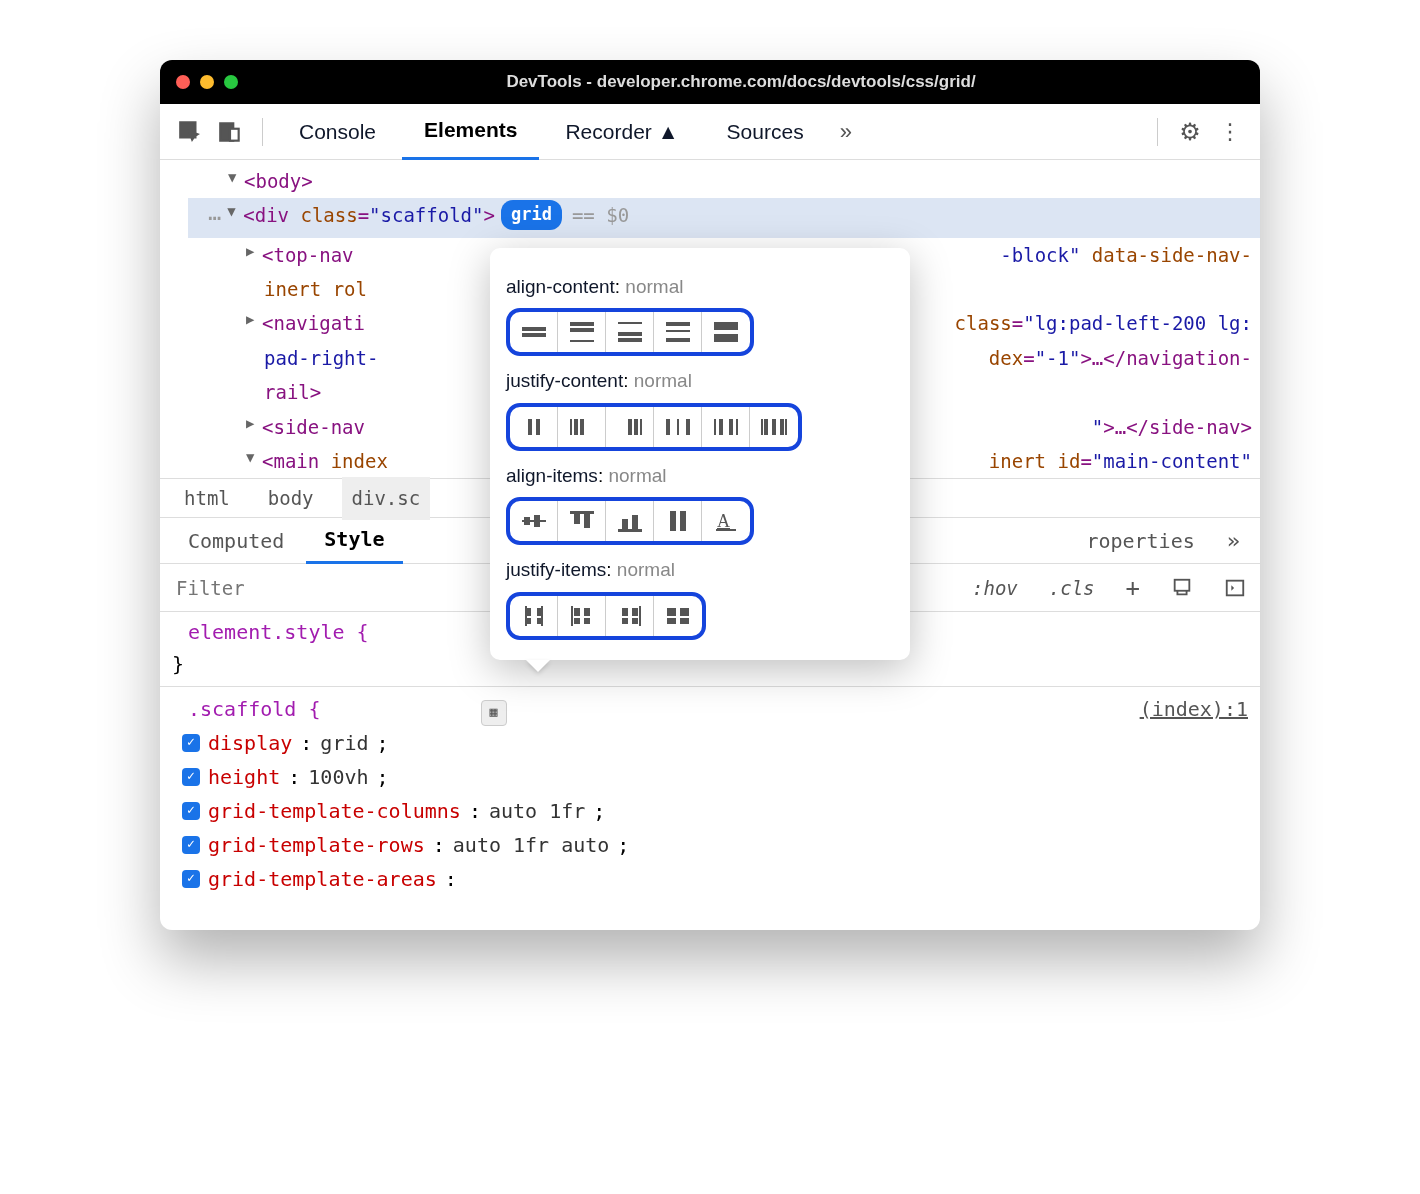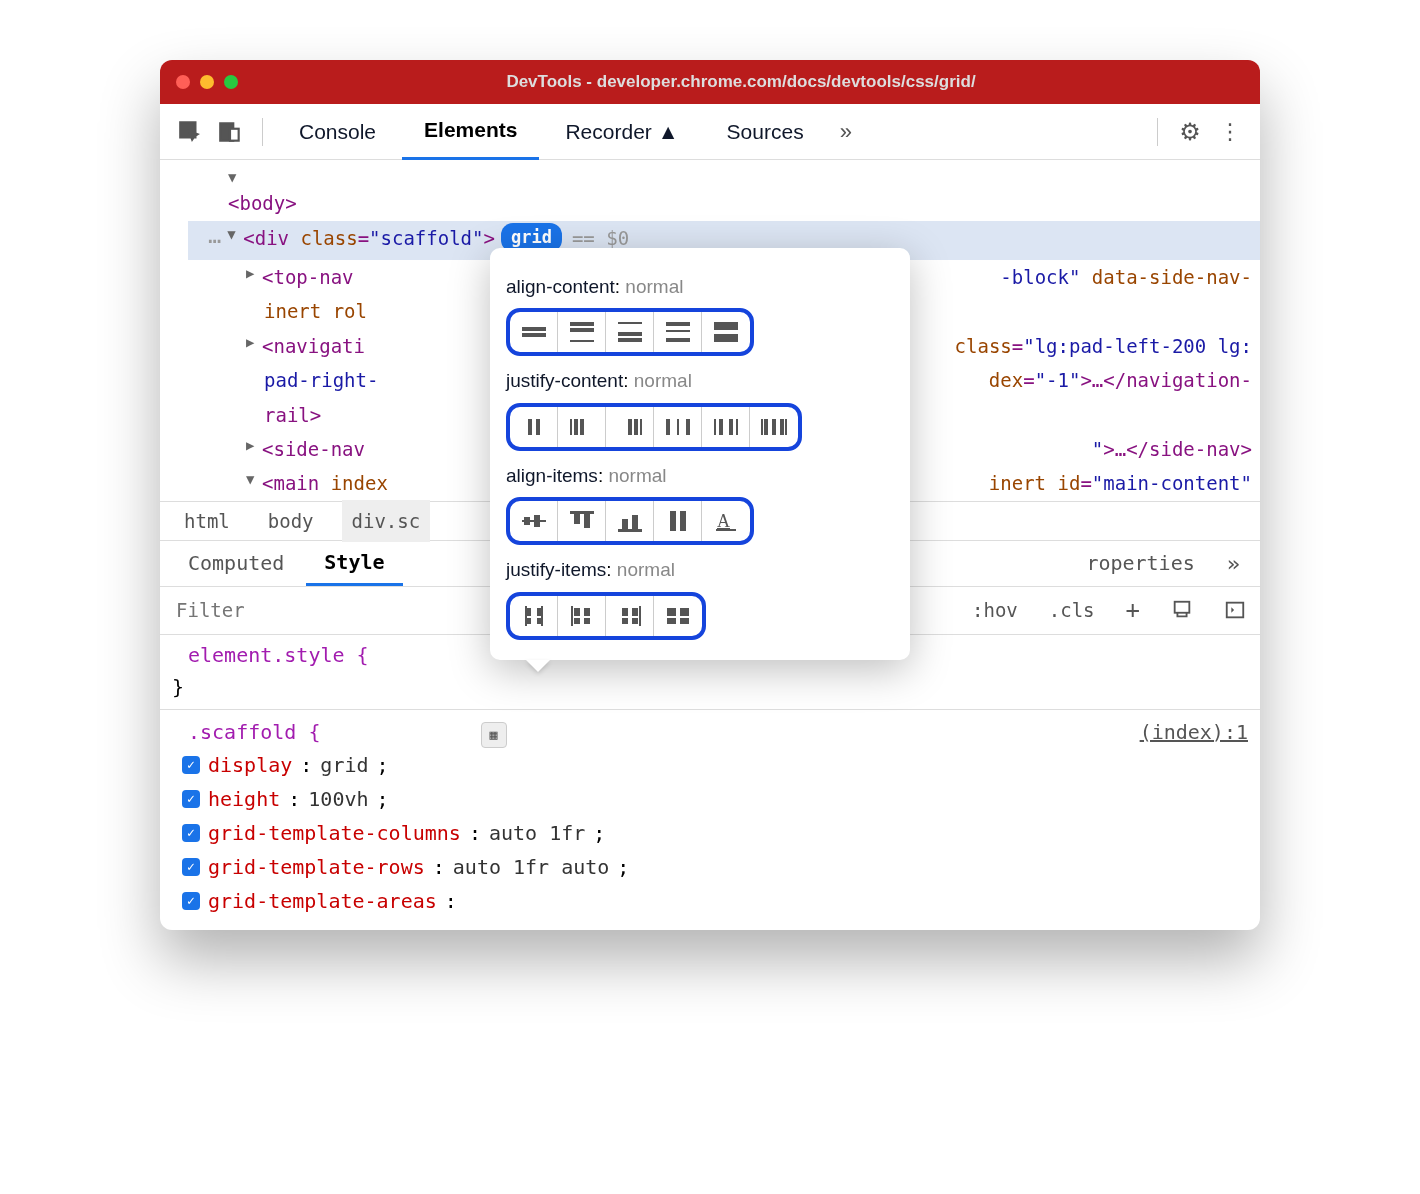--- a/index.html
+++ b/index.html
@@ -1,18 +1,18 @@
 <!DOCTYPE html>
 <html><head>
 <meta charset="utf-8">
 <style>
 * { box-sizing: border-box; margin: 0; padding: 0; }
 body { font-family: -apple-system, "Helvetica Neue", Arial, sans-serif; background: #fff; width: 1420px; height: 1194px; overflow: hidden; }
 .window { width: 1100px; height: 870px; margin: 60px auto; border-radius: 12px; box-shadow: 0 30px 60px rgba(0,0,0,0.3); overflow: hidden; background:#fff; display:flex; flex-direction:column; position:relative;}
-.titlebar { height: 44px; background: #b91c1c; display:flex; align-items:center; padding:0 16px; }
+.titlebar { height: 44px; background: #000000; display:flex; align-items:center; padding:0 16px; }
 .traffic { display:flex; gap:10px; }
 .dot { width:14px; height:14px; border-radius:50%; }
 .dot.red{background:#ff5f57;} .dot.yellow{background:#febc2e;} .dot.green{background:#28c840;}
 .title { flex:1; text-align:center; color:#ddd; font-size:17px; font-weight:600;}
 
 .toolbar { height:56px; border-bottom:1px solid #ddd; display:flex; align-items:center; padding:0 12px; gap:4px;}
 .toolbtn { width:36px; height:36px; display:flex; align-items:center; justify-content:center; color:#555; }
 .toolbtn svg{width:26px;height:26px;}
 .vsep{width:1px;height:28px;background:#ccc;margin:0 10px;}
 .tab { padding:0 22px; height:56px; display:flex; align-items:center; font-size:21px; color:#0f172a; gap:6px; }
@@ -35,21 +35,21 @@
 .breadcrumb{ height:40px; border-top:1px solid #ddd; border-bottom:1px solid #ddd; display:flex; align-items:center; font-size:19px; padding:0 14px; gap:18px; color:#555;}
 .crumb{padding:6px 10px;}
 .crumb.sel{ background:#eee;}
 
 .styles-tabs{ height:46px; border-bottom:1px solid #ddd; display:flex; align-items:center; padding:0 10px; gap:4px; font-size:20px;}
 .stab{ padding:0 18px; height:46px; display:flex; align-items:center; color:#555;}
 .stab.active{ color:#000; font-weight:600; border-bottom:3px solid #1a73e8;}
 
 .filter-row{ height:48px; border-bottom:1px solid #ddd; display:flex; align-items:center;}
 .filter-input{ flex:1; border:none; height:100%; padding:0 16px; font-size:19px; font-family:inherit; color:#777; outline:none;}
-.filter-tools{ display:flex; align-items:center; gap:31px; padding:0 14px; color:#555; font-size:19px;}
+.filter-tools{ display:flex; align-items:center; gap:31px; padding:0 14px; color:#555; font-size:19px;font-style:italic;}
 .ftool{display:flex;align-items:center; font-family:Menlo,monospace;}
 
 .styles-body{ flex:1; overflow:auto; font-family:Menlo,Monaco,monospace; font-size:20px; padding:4px 12px 10px;}
 .rule{ margin-bottom:2px;}
 .selector{ color:#a21caf;margin-left:16px;}
 .source{ float:right; color:#555; text-decoration:underline;}
 .decl{ display:flex; align-items:center; gap:8px; padding:1px 0 1px 10px;text-align:right;}
 .chk{ width:18px; height:18px; background:#1a73e8; border-radius:4px; display:inline-flex; align-items:center; justify-content:center;}
 .chk::after{content:"✓"; color:#fff; font-size:13px; font-weight:bold;}
 .prop{ color:#c80000;}
@@ -107,21 +107,21 @@
     <div class="toolbtn">
       <span style="font-size:24px;">⚙</span>
     </div>
     <div class="toolbtn">
       <span style="font-size:22px;">⋮</span>
     </div>
   </div>
 
   <div class="elements-panel">
     <div class="dom-tree">
-      <div class="row" style="padding-left:40px;flex-direction:column;">
+      <div class="row" style="padding-left:40px;">
         <span class="tri open"></span>
         <span class="tag">&lt;body&gt;</span>
       </div>
       <div class="row selected" style="padding-left:40px;">
         <span class="more">⋯</span>
         <span class="tri open"></span>
         <span class="tag">&lt;div </span><span class="attr-n">class</span><span class="punct">=</span><span class="attr-v">"scaffold"</span><span class="tag">&gt;</span>
         <span class="badge">grid</span>
         <span class="eq0">== $0</span>
       </div>

